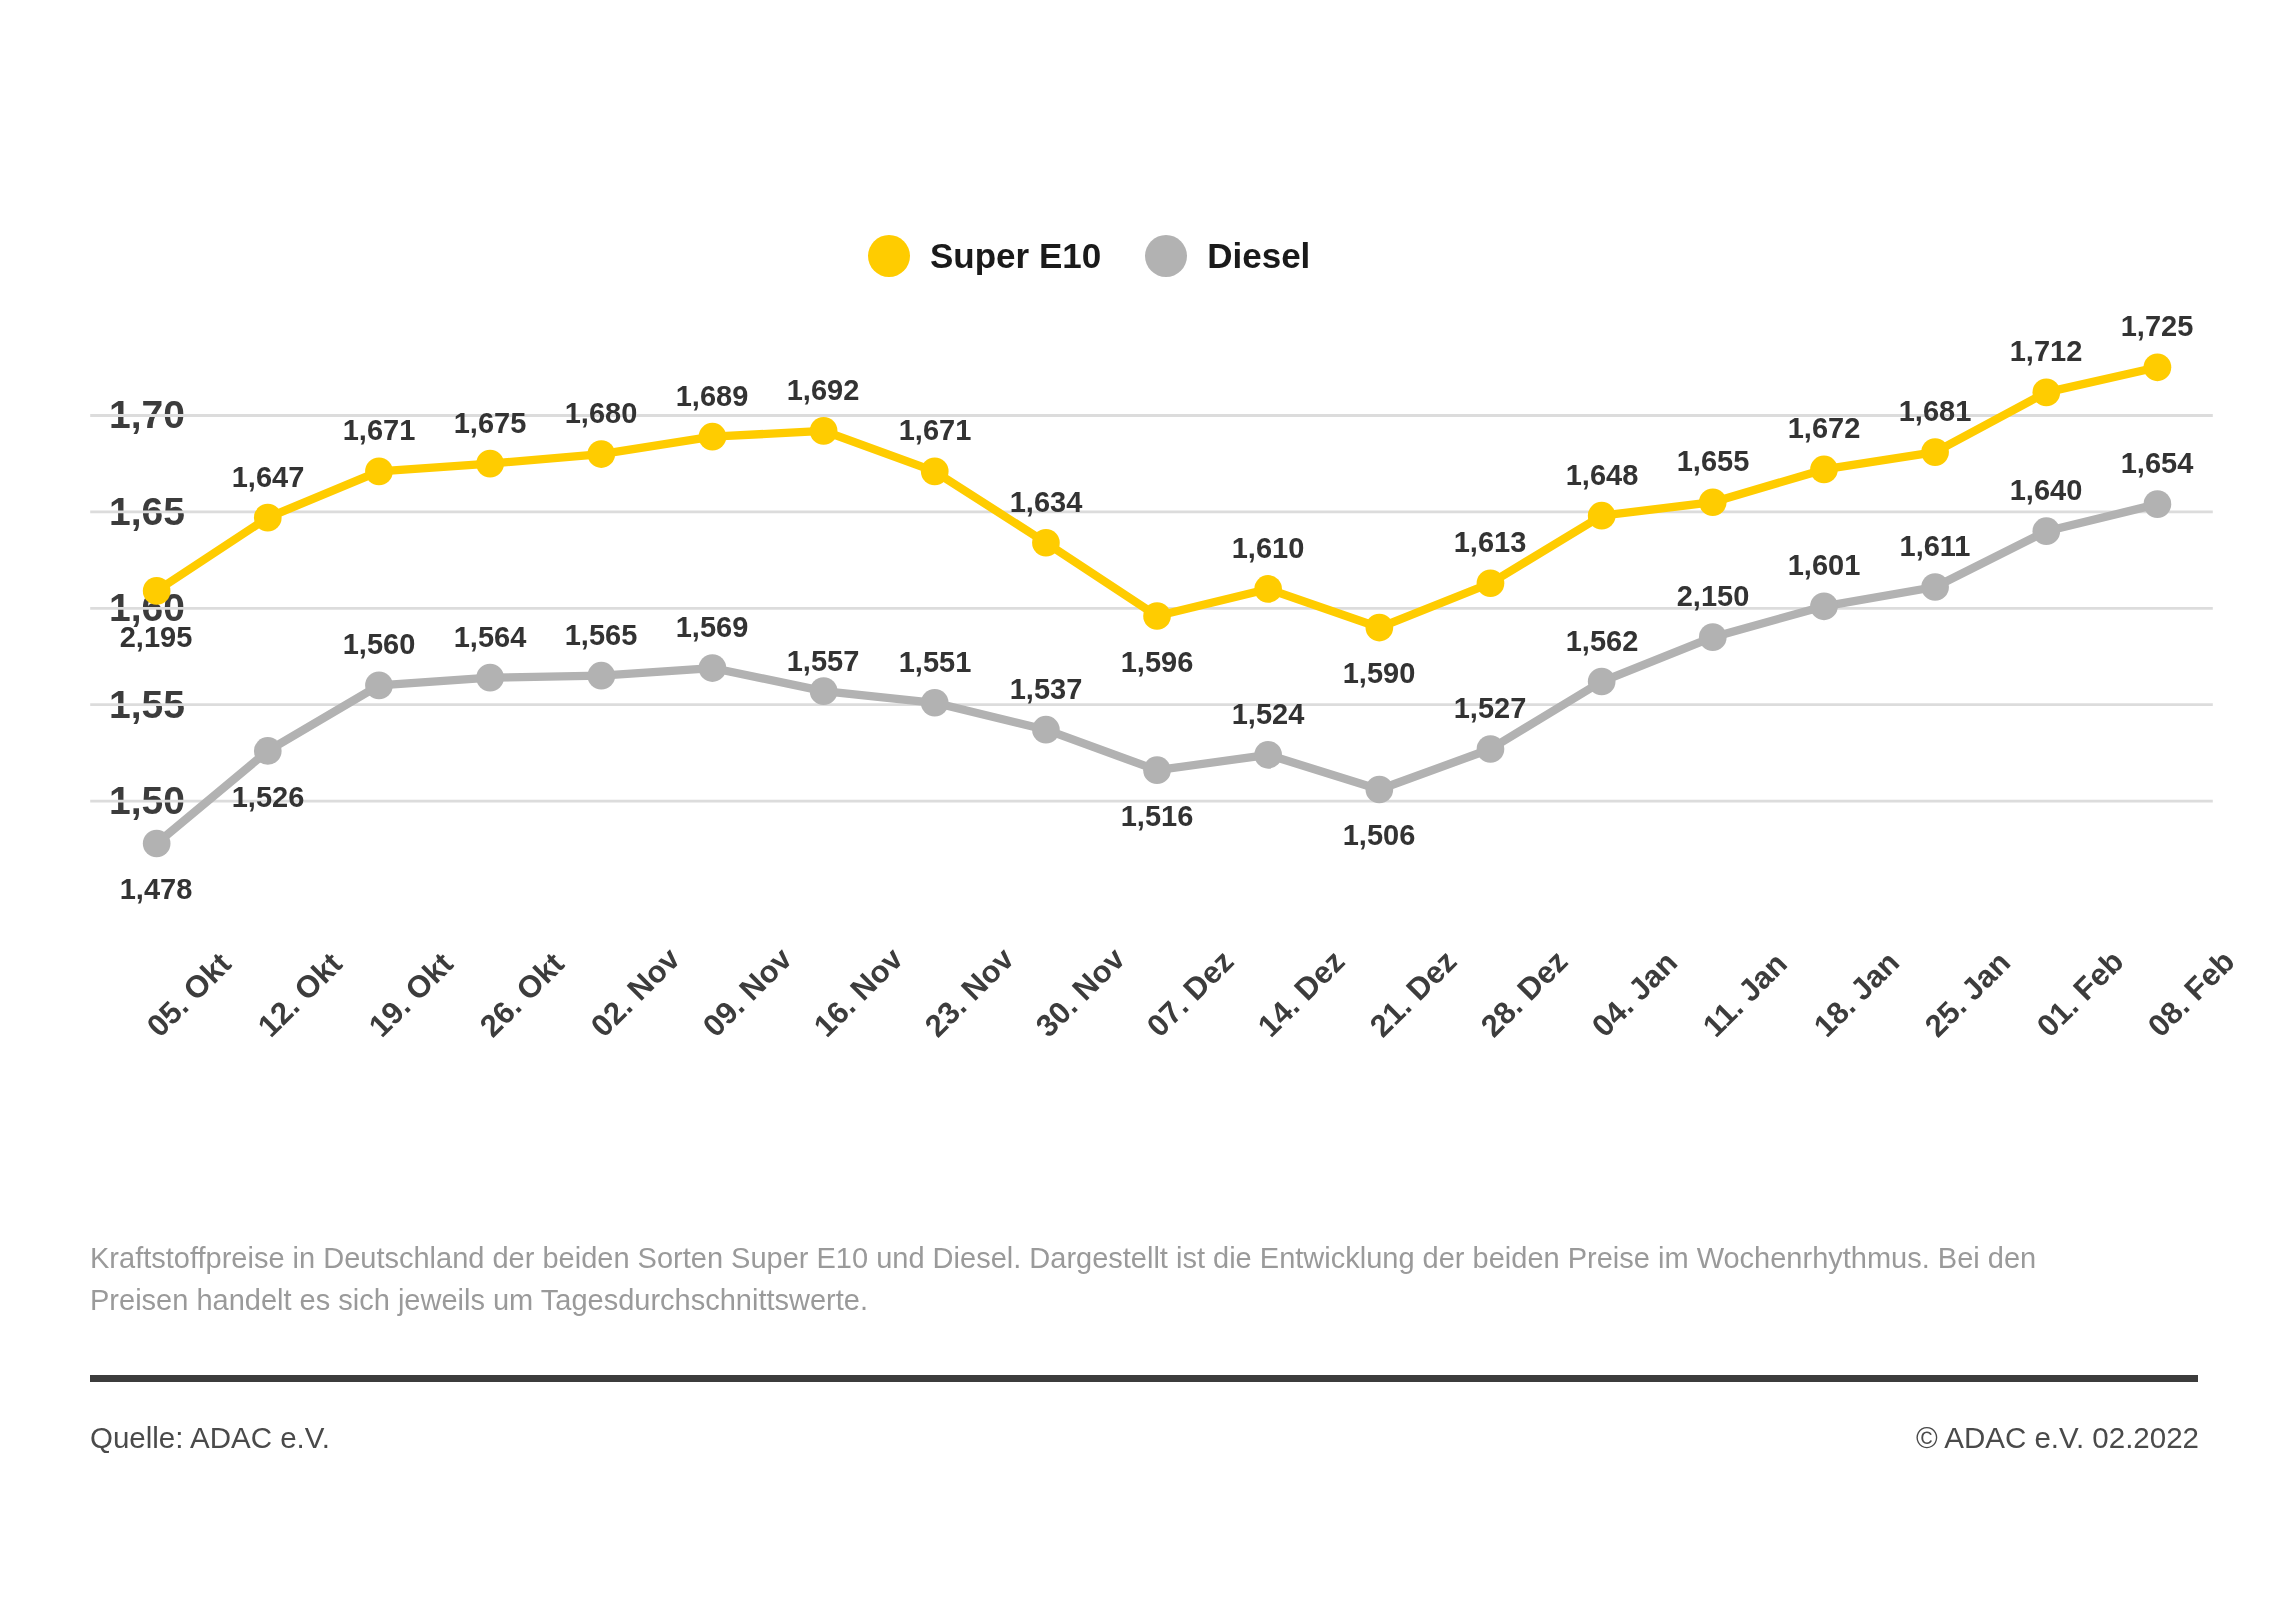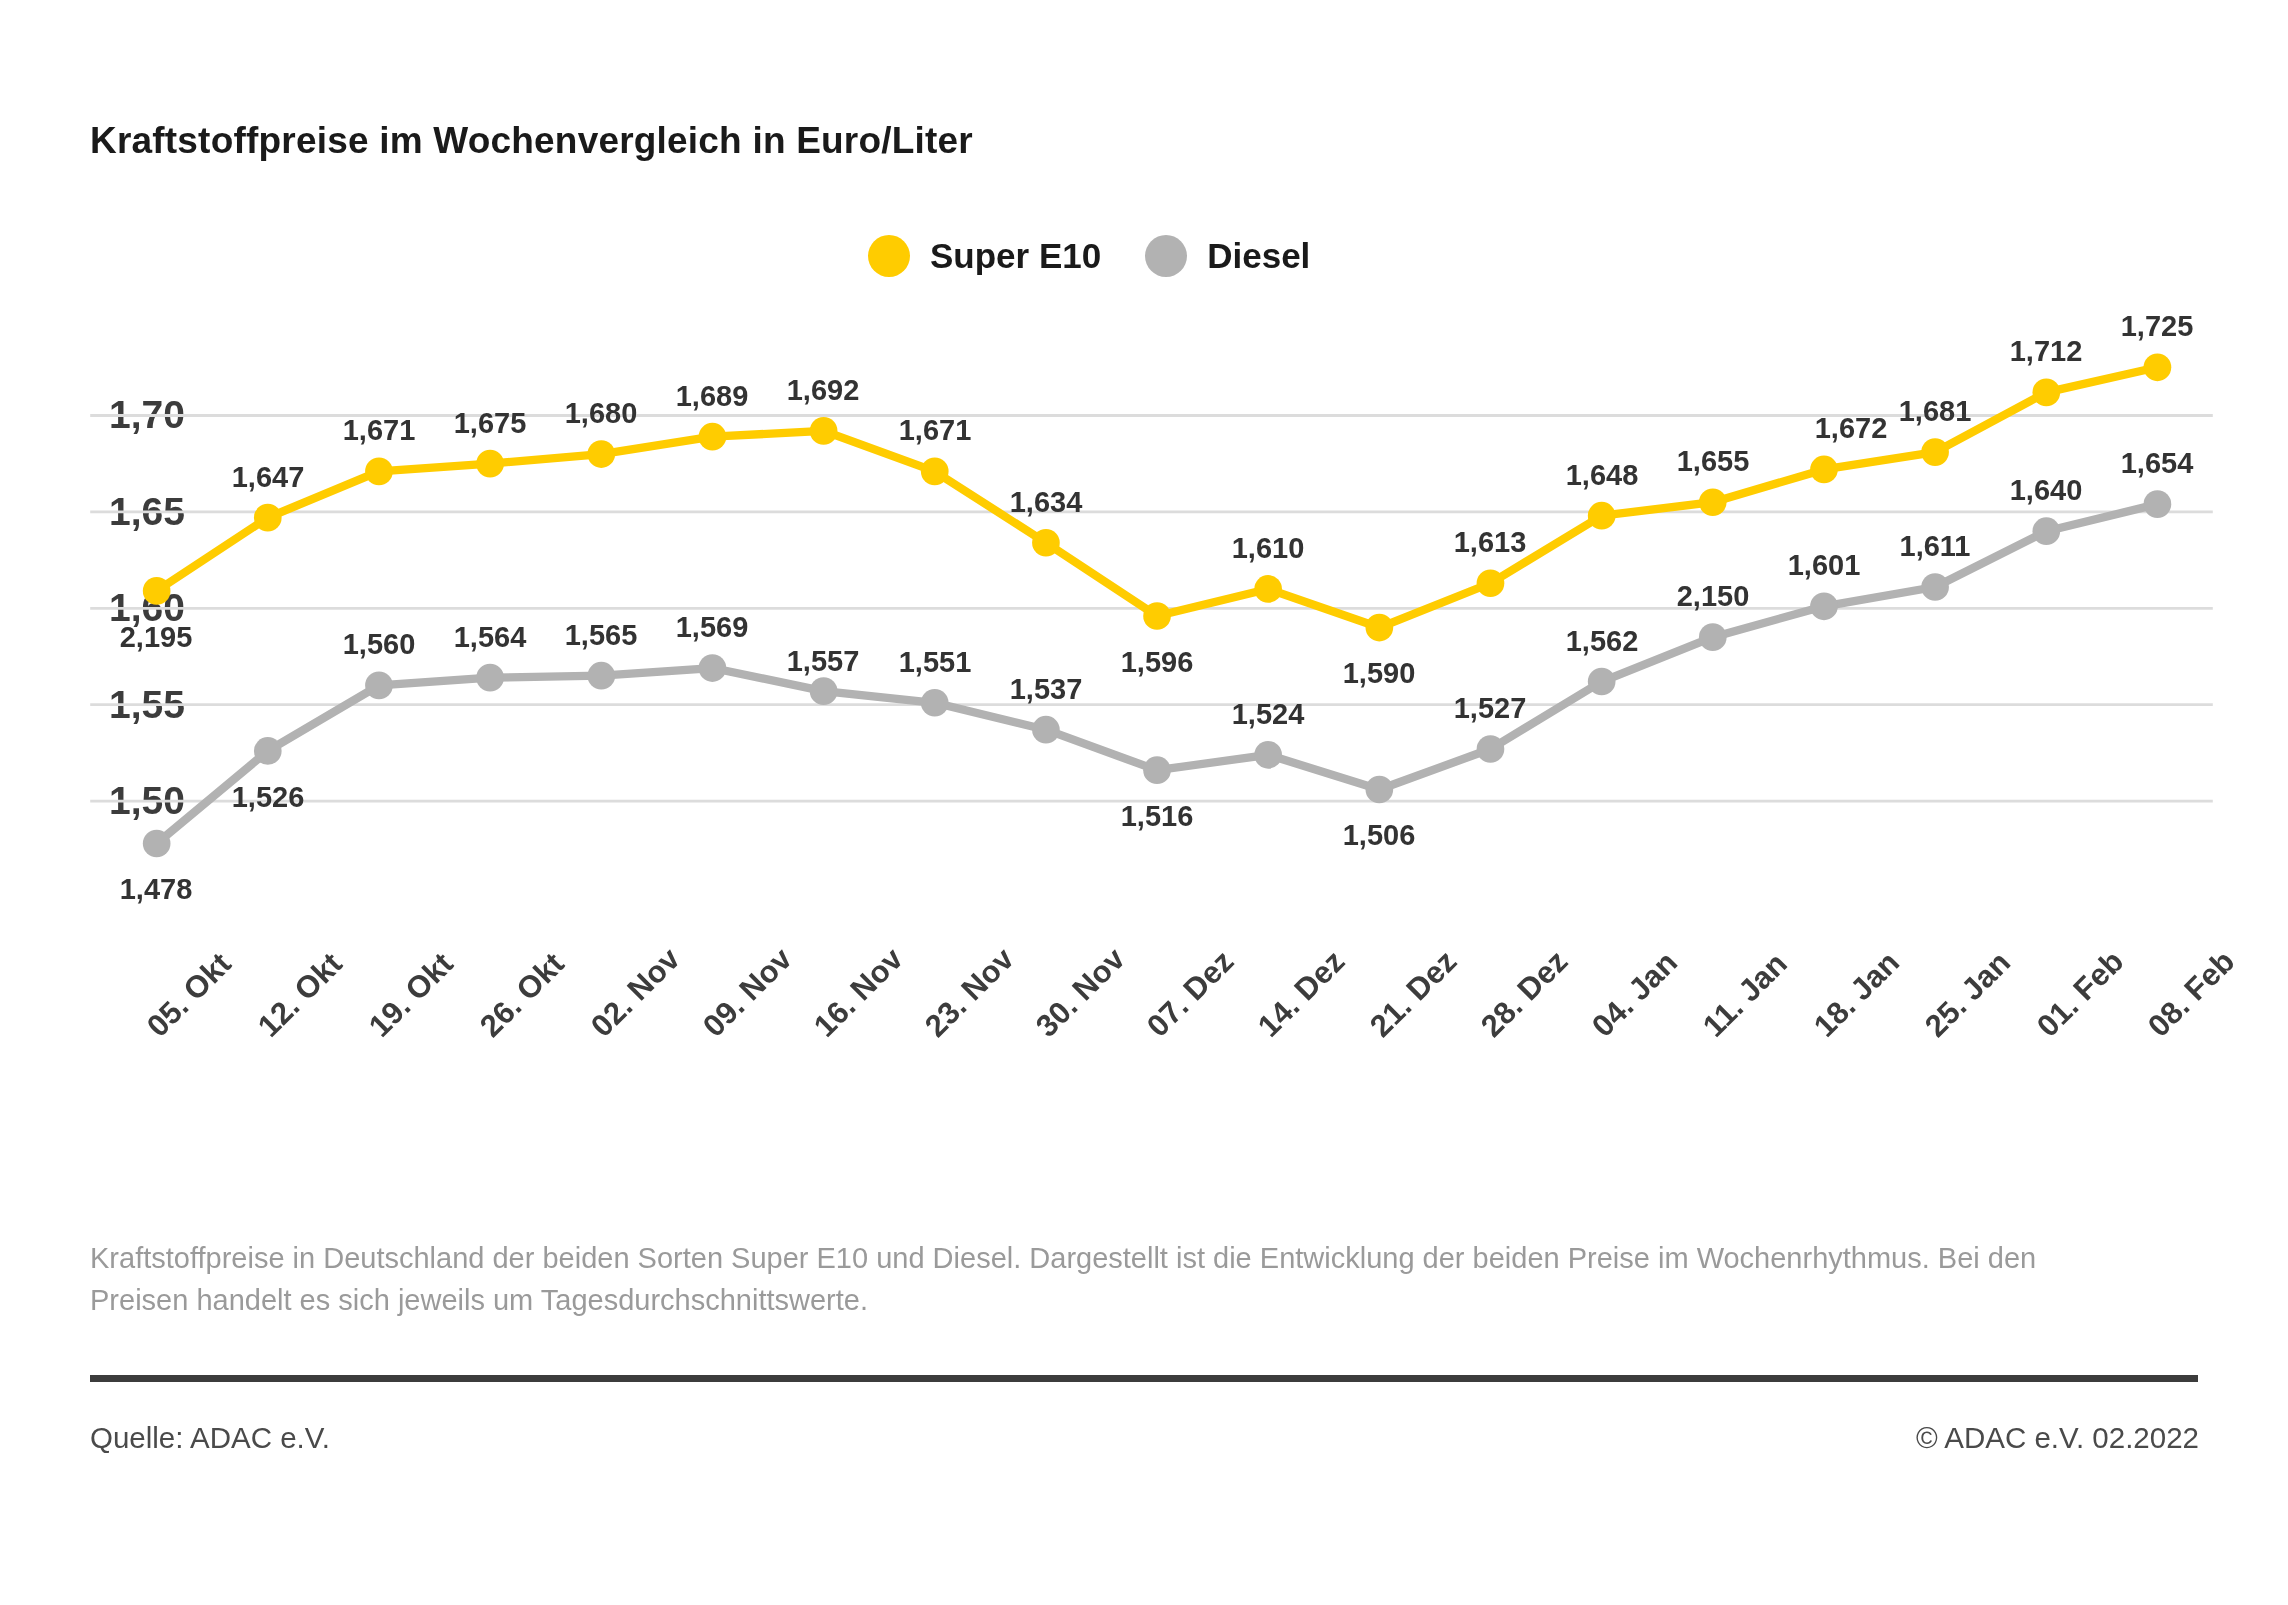--- a/index.html
+++ b/index.html
@@ -140,21 +140,20 @@
     font-size: 29.5px;
     color: #4a4a4a;
     text-align: right;
   }
 </style>
 </head>
 <body>
 
 <div class="page">
 
-  <div class="chart-title">Kraftstoffpreise im Wochenvergleich in Euro/Liter</div>
 
   <div class="legend">
     <div class="legend-item">
       <span class="legend-dot" style="background:#FFCC00"></span>
       <span class="legend-label">Super E10</span>
     </div>
     <div class="legend-item">
       <span class="legend-dot" style="background:#B2B2B2"></span>
       <span class="legend-label">Diesel</span>
     </div>
@@ -224,21 +223,21 @@
       <div class="pointlabel" style="left: 622px; top: 90px;">1,689</div>
       <div class="pointlabel" style="left: 733px; top: 84px;">1,692</div>
       <div class="pointlabel" style="left: 845px; top: 124px;">1,671</div>
       <div class="pointlabel" style="left: 956px; top: 196px;">1,634</div>
       <div class="pointlabel" style="left: 1067px; top: 356px;">1,596</div>
       <div class="pointlabel" style="left: 1178px; top: 242px;">1,610</div>
       <div class="pointlabel" style="left: 1289px; top: 367px;">1,590</div>
       <div class="pointlabel" style="left: 1400px; top: 236px;">1,613</div>
       <div class="pointlabel" style="left: 1512px; top: 169px;">1,648</div>
       <div class="pointlabel" style="left: 1623px; top: 155px;">1,655</div>
-      <div class="pointlabel" style="left: 1734px; top: 122px; margin-left: 27px;">1,672</div>
+      <div class="pointlabel" style="left: 1734px; top: 122px;">1,672</div>
       <div class="pointlabel" style="left: 1845px; top: 105px;">1,681</div>
       <div class="pointlabel" style="left: 1956px; top: 45px;">1,712</div>
       <div class="pointlabel" style="left: 2067px; top: 20px;">1,725</div>
       <div class="pointlabel" style="left: 66px; top: 583px;">1,478</div>
       <div class="pointlabel" style="left: 178px; top: 491px;">1,526</div>
       <div class="pointlabel" style="left: 289px; top: 338px;">1,560</div>
       <div class="pointlabel" style="left: 400px; top: 331px;">1,564</div>
       <div class="pointlabel" style="left: 511px; top: 329px;">1,565</div>
       <div class="pointlabel" style="left: 622px; top: 321px;">1,569</div>
       <div class="pointlabel" style="left: 733px; top: 344px; margin-top: 11px;">1,557</div>

